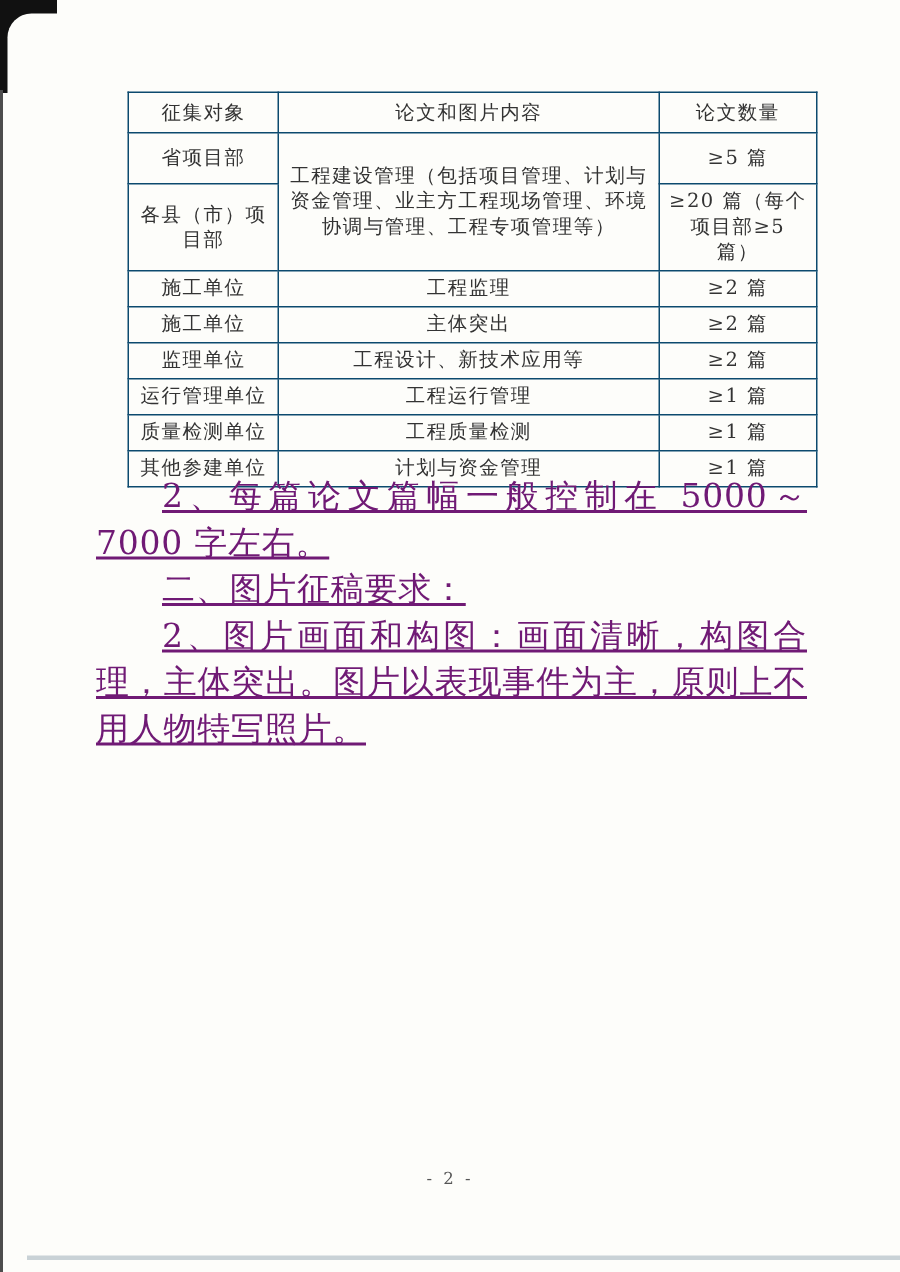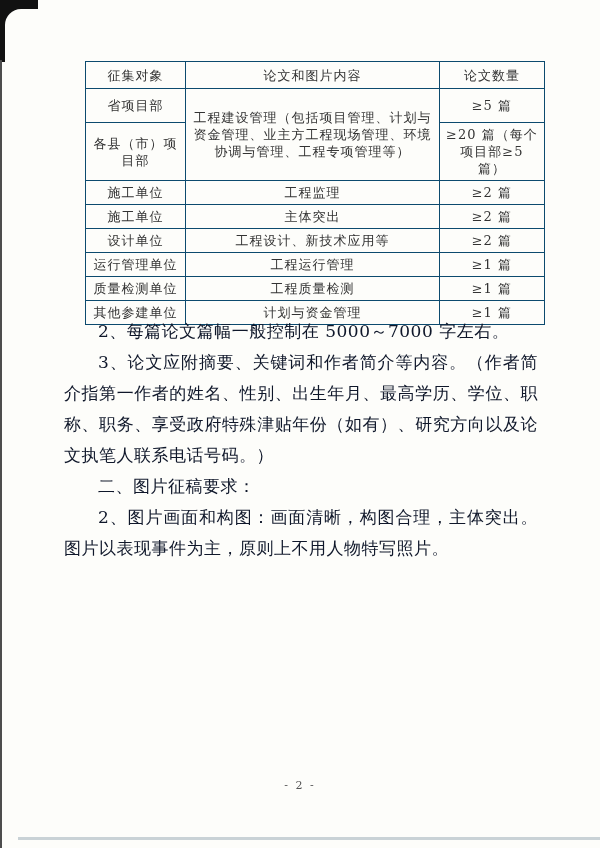--- a/index.html
+++ b/index.html
@@ -66,25 +66,26 @@
   .row-header td { height: 27px; }
   .row-merged-1 td { height: 34px; }
   .row-merged-2 td { height: 42px; }
   .row-plain td { height: 24px; }
 
   
   .body-text {
     position: absolute;
     left: 64px; top: 316px;
     width: 474px;
-    font-size: 17px;
+    font-size: 22px;
     line-height: 31px;
-    color: #0f172a;
+    color: #701a75;
     text-align: justify;
     letter-spacing: 0.5px;
+    text-decoration: underline;
   }
   .body-text p {
     text-indent: 2em;
   }
 
   .page-number {
     position: absolute;
     left: 0; right: 0;
     top: 779px;
     text-align: center;
@@ -129,21 +130,21 @@
         <td>施工单位</td>
         <td>工程监理</td>
         <td>≥2 篇</td>
       </tr>
       <tr class="row-plain">
         <td>施工单位</td>
         <td>主体突出</td>
         <td>≥2 篇</td>
       </tr>
       <tr class="row-plain">
-        <td>设计单位</td>
+        <td>监理单位</td>
         <td>工程设计、新技术应用等</td>
         <td>≥2 篇</td>
       </tr>
       <tr class="row-plain">
         <td>运行管理单位</td>
         <td>工程运行管理</td>
         <td>≥1 篇</td>
       </tr>
       <tr class="row-plain">
         <td>质量检测单位</td>
@@ -153,20 +154,19 @@
       <tr class="row-plain">
         <td>其他参建单位</td>
         <td>计划与资金管理</td>
         <td>≥1 篇</td>
       </tr>
     </tbody>
   </table>
 
   <div class="body-text">
     <p>2、每篇论文篇幅一般控制在 5000～7000 字左右。</p>
-    <p>3、论文应附摘要、关键词和作者简介等内容。（作者简介指第一作者的姓名、性别、出生年月、最高学历、学位、职称、职务、享受政府特殊津贴年份（如有）、研究方向以及论文执笔人联系电话号码。）</p>
     <p>二、图片征稿要求：</p>
     <p>2、图片画面和构图：画面清晰，构图合理，主体突出。图片以表现事件为主，原则上不用人物特写照片。</p>
   </div>
 
   <div class="page-number">- 2 -</div>
 
 </div>
 
 </body></html>

